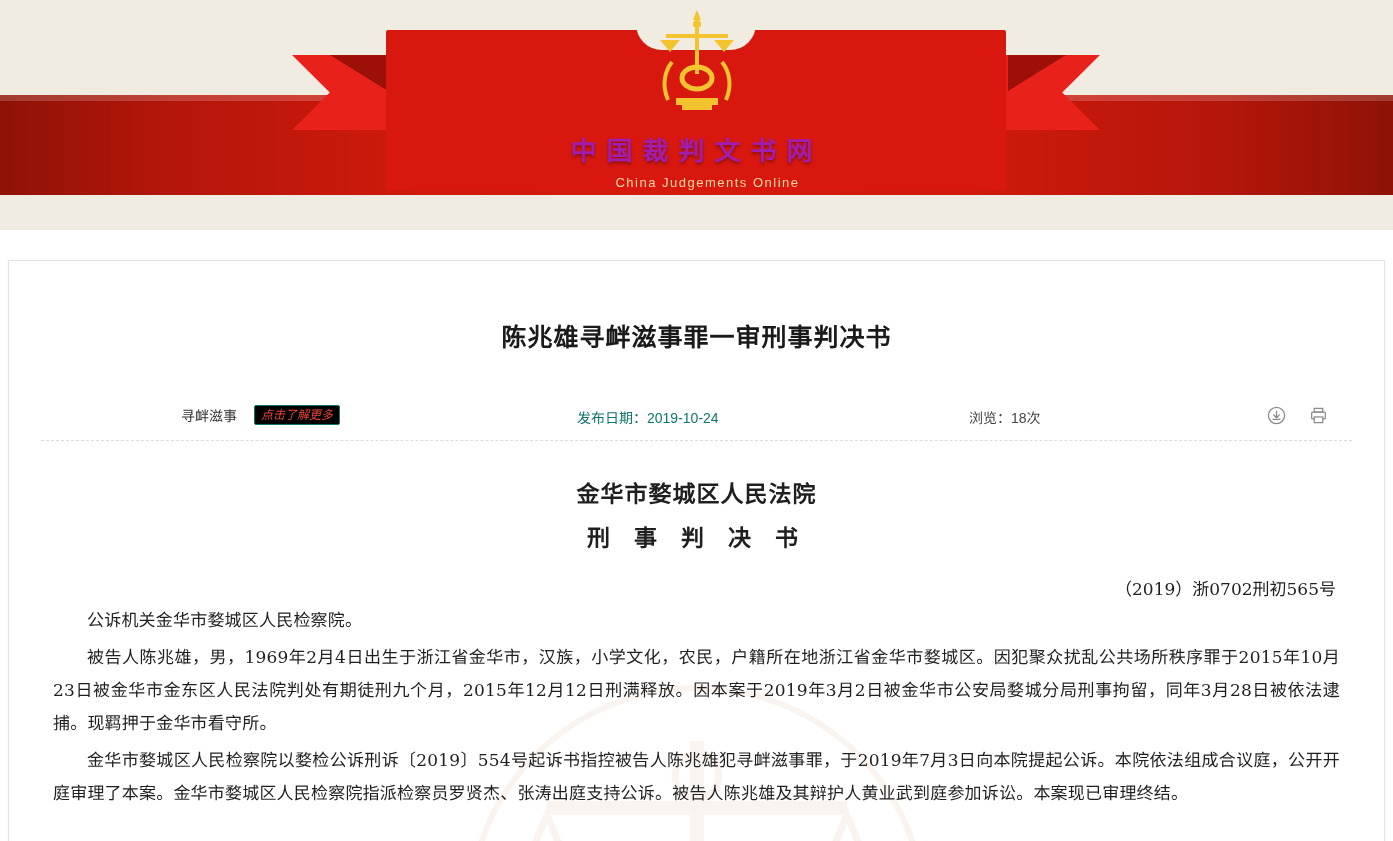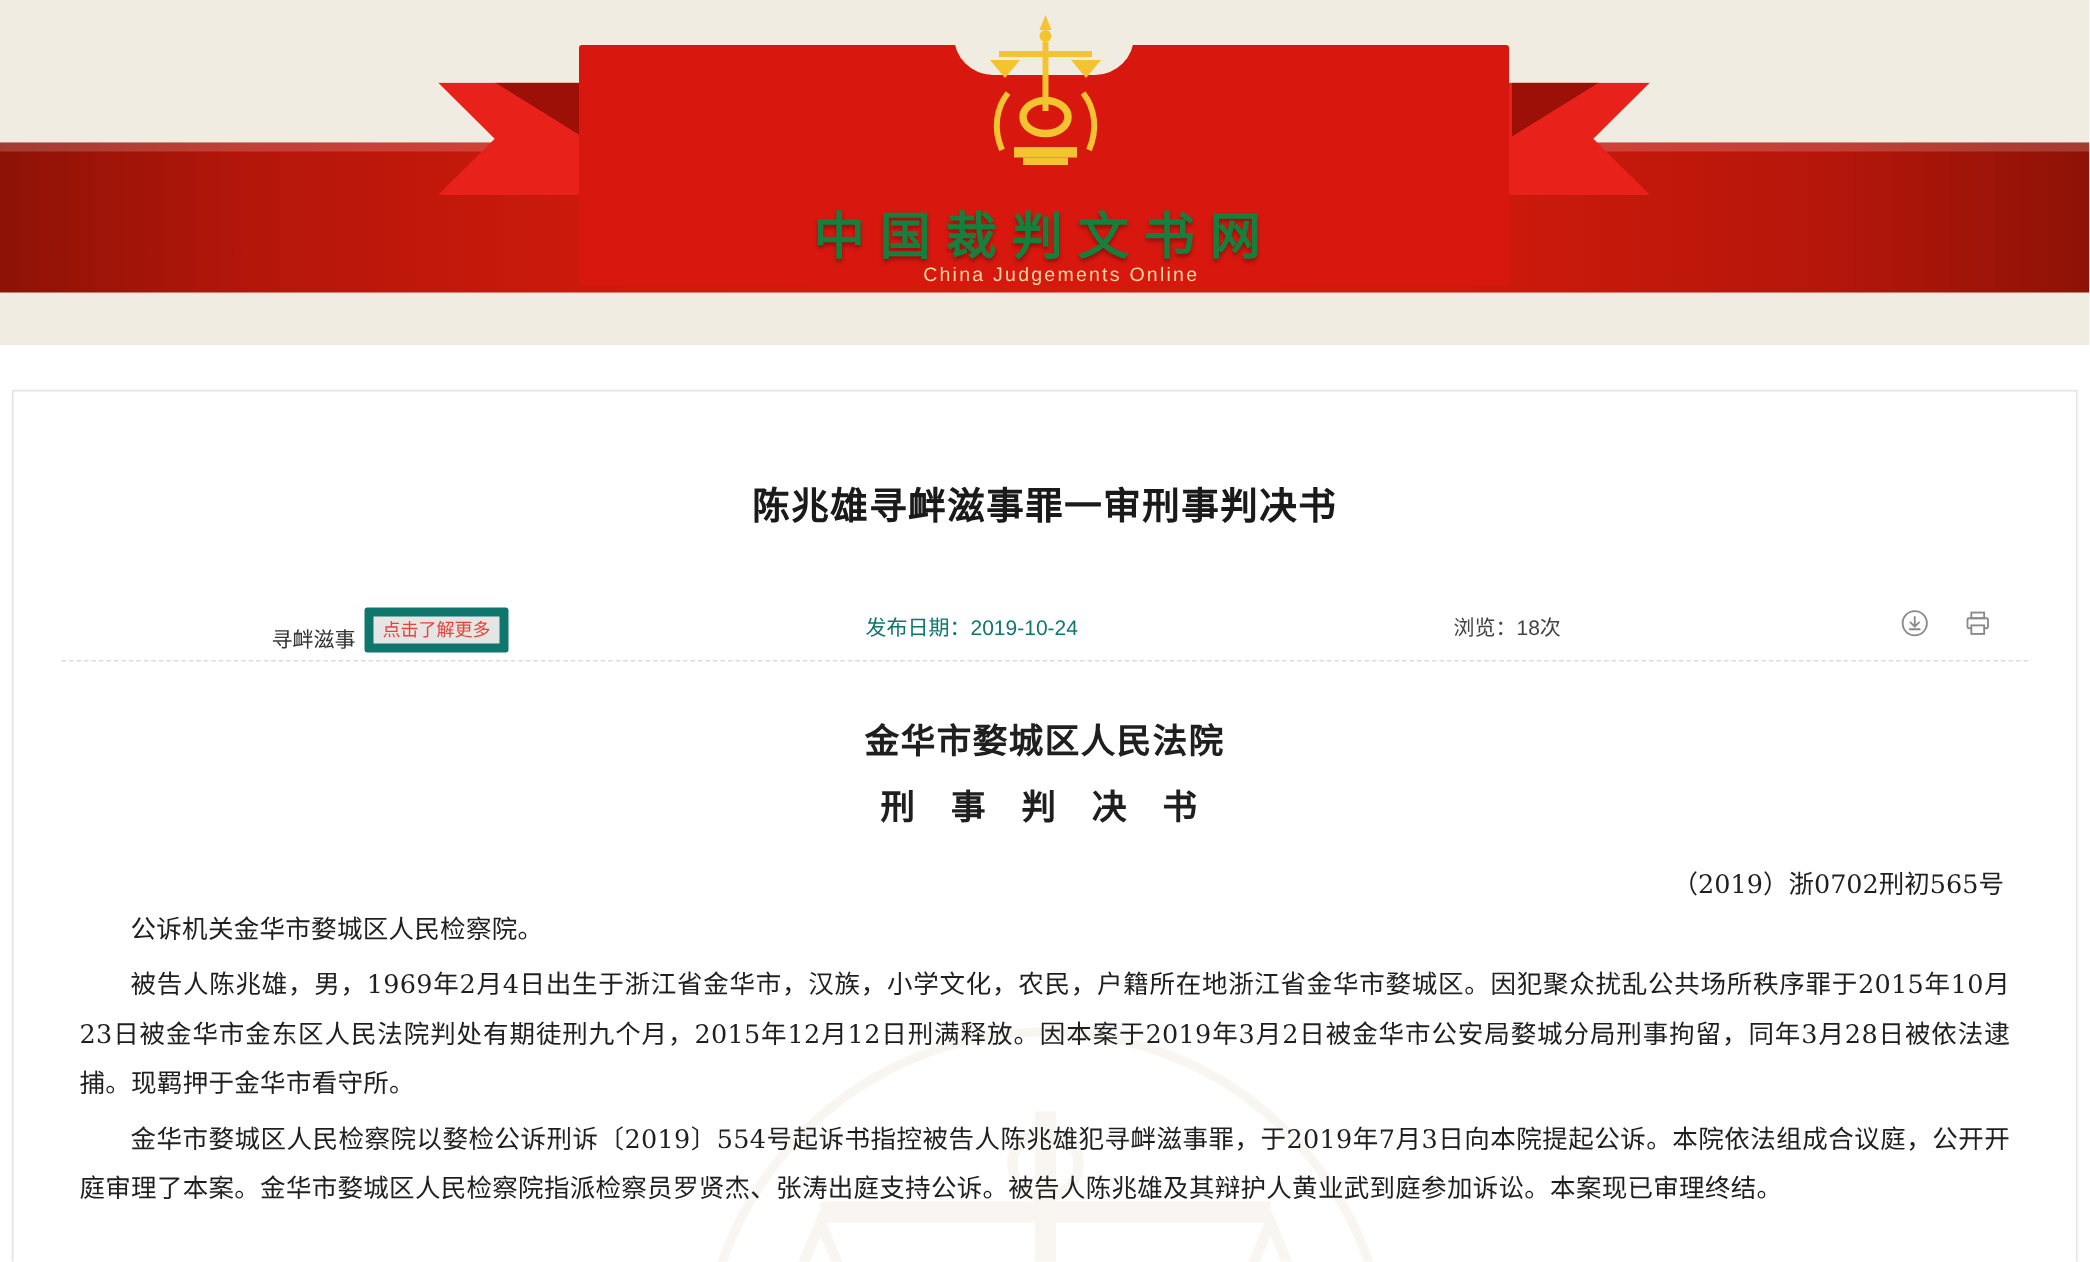--- a/index.html
+++ b/index.html
@@ -63,22 +63,22 @@
     left: 50%; top: -6px;
     transform: translateX(-50%);
     width: 120px; height: 26px;
     background: #f0ece1;
     border-radius: 0 0 60px 60px;
   }
   .banner-title {
     position: absolute;
     left: 0; right: 0; top: 130px;
     text-align: center;
-    color: #15803d;
-    font-size: 34px;
+    color: #a21caf;
+    font-size: 26px;
     font-weight: bold;
     letter-spacing: 10px;
     text-shadow: 0 2px 3px rgba(0,0,0,0.35);
     z-index: 5;
   }
   .banner-subtitle {
     position: absolute;
     left: 0; right: 0; top: 175px;
     text-align: center;
     color: #ffd9a0;
@@ -132,35 +132,36 @@
     border-bottom: 1px dashed #dcdcdc;
     display: flex;
     align-items: flex-start;
     font-size: 14px;
     color: #555;
   }
   .meta-keyword {
     position: absolute;
     left: 140px; top: 0;
     display: flex;
-    align-items: flex-end;
-    gap: 6px;
+    align-items: center;
+    gap: 17px;
     color: #333;
     font-size: 14px;
   }
   .meta-tag {
     display: inline-block;
-    border: 6px solid #0f766e;
+    border: 1px solid #0f766e;
     color: #e8433a;
-    background: #e5e5e5;
+    background: #000000;
     font-size: 12px;
     padding: 1px 6px;
     border-radius: 2px;
     line-height: 16px;
     cursor: pointer;
+    font-style: italic;
   }
   .meta-date {
     position: absolute;
     left: 536px; top: 2px;
     color: #0f766e;
     font-size: 14px;
   }
   .meta-views {
     position: absolute;
     left: 928px; top: 2px;

